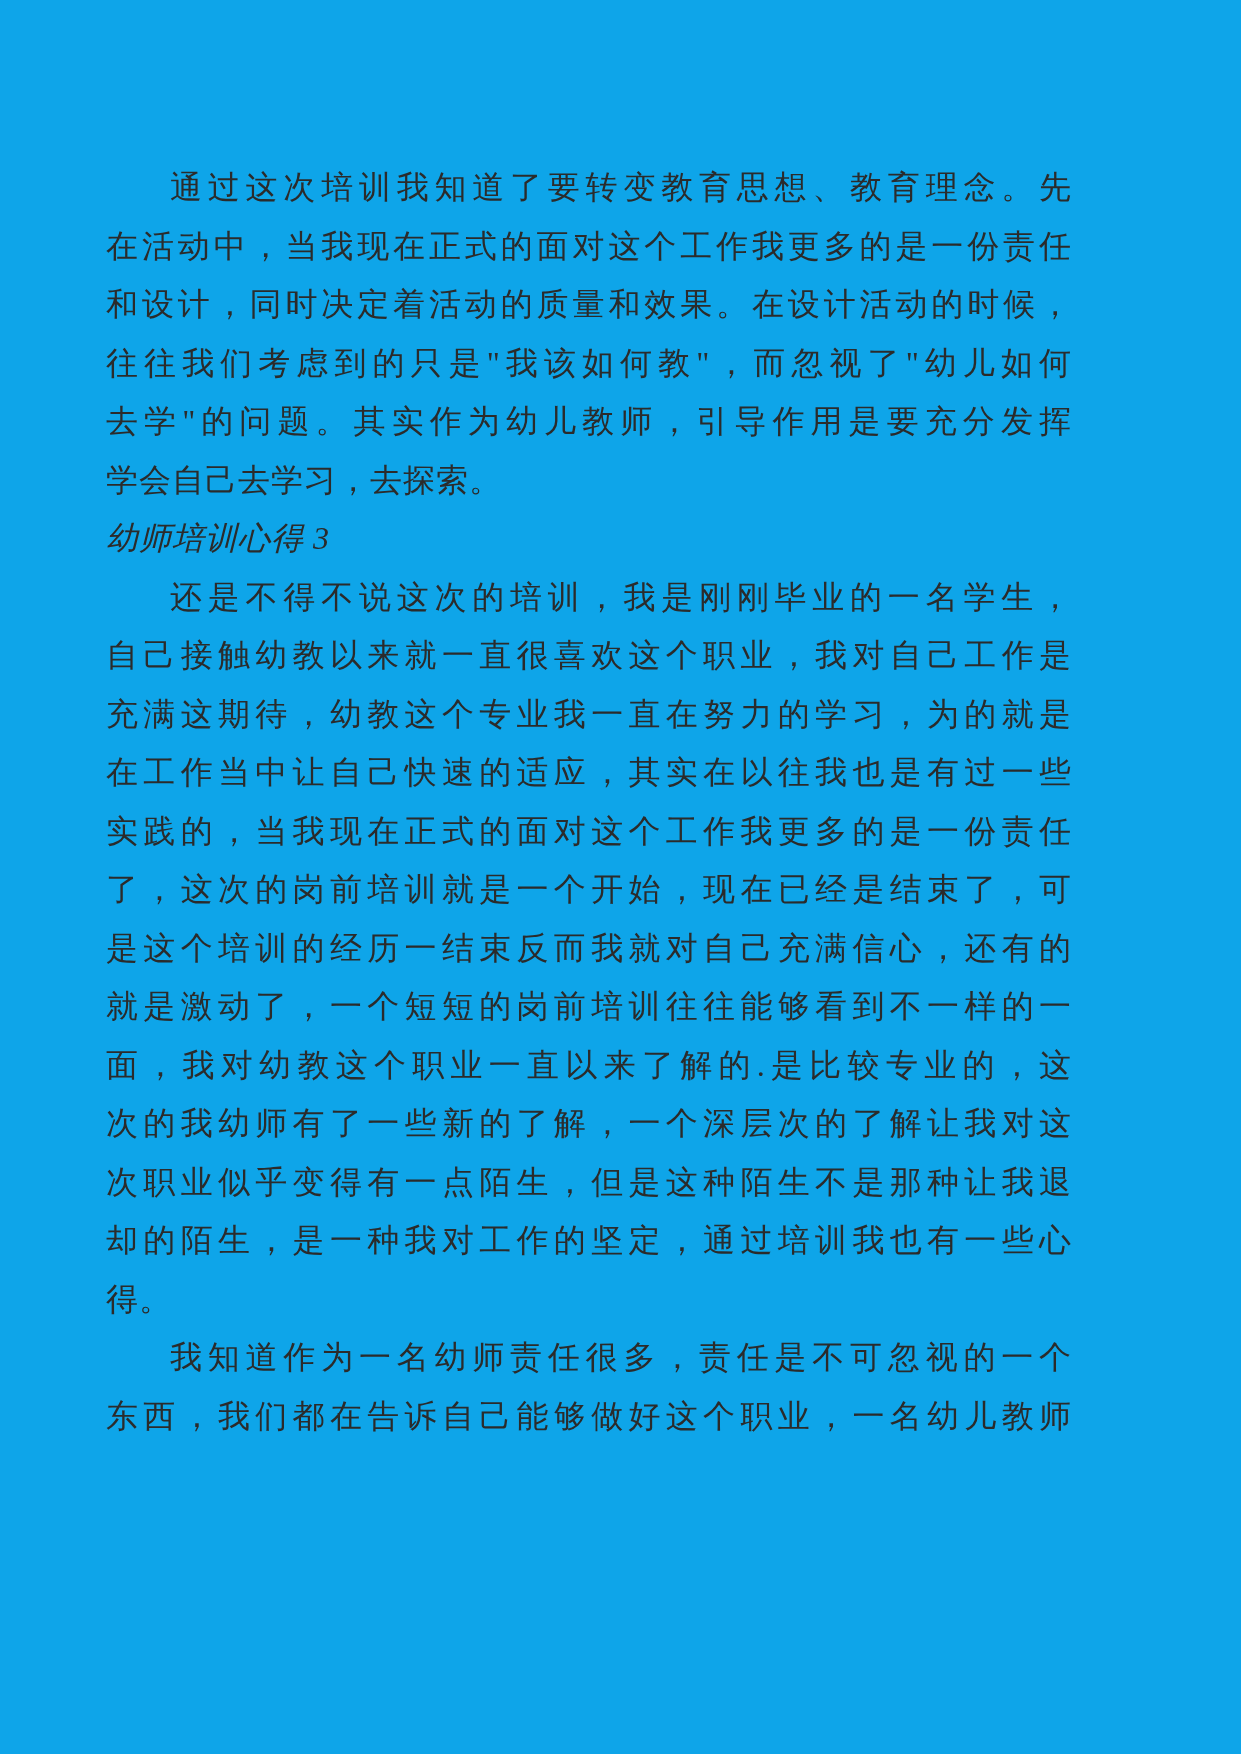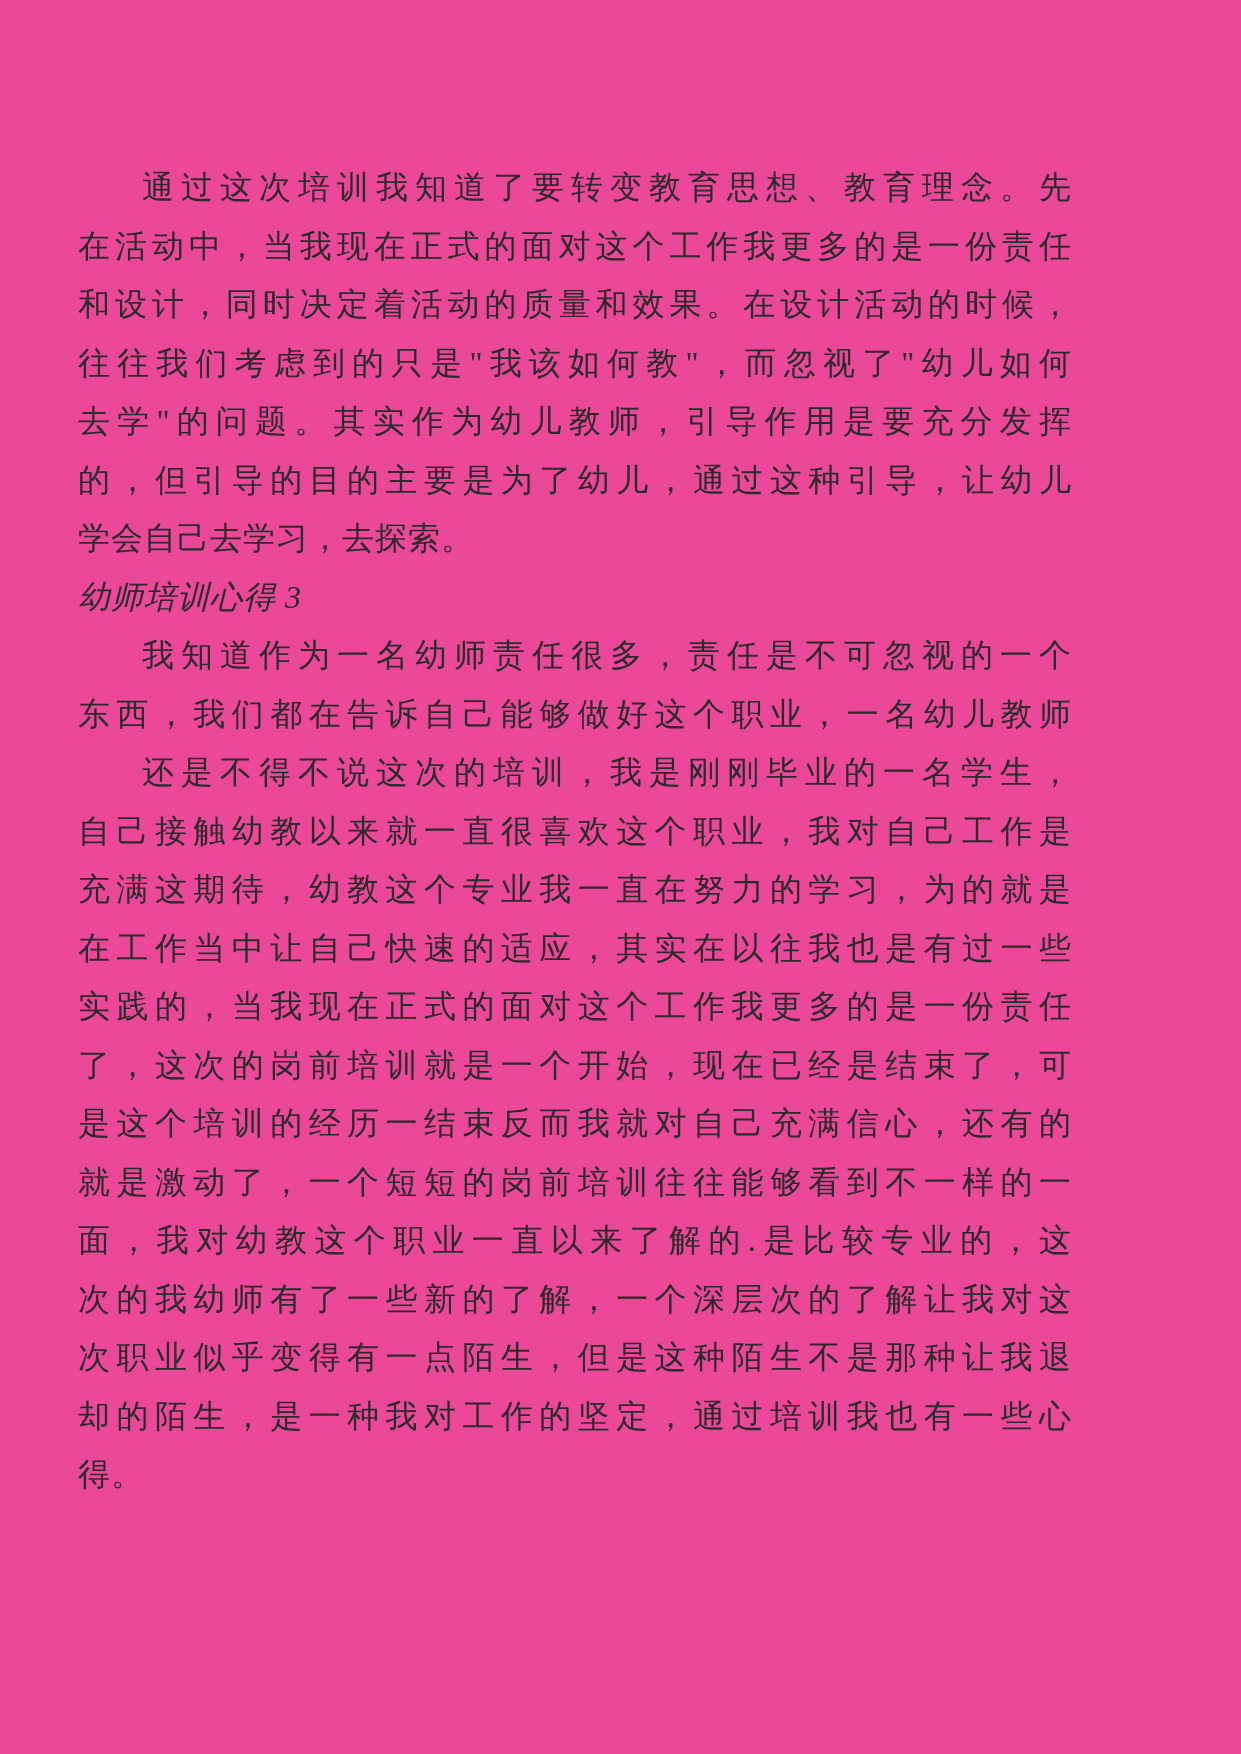--- a/index.html
+++ b/index.html
@@ -11,22 +11,22 @@
     width: 1241px;
     height: 1754px;
     position: relative;
     overflow: hidden;
     font-family: "Liberation Serif", serif;
   }
   .page {
     box-sizing: border-box;
     width: 1241px;
     height: 1754px;
-    padding: 158px 169px 0 78px;
-    background: #ec4899;
+    padding: 158px 169px 0 106px;
+    background: #0ea5e9;
     color: #2b2b2b;
   }
   .paragraph {
     margin: 0;
     padding: 0;
   }
   .line {
     font-size: 32px;
     line-height: 58.5px;
     height: 58.5px;
@@ -54,39 +54,38 @@
 <body>
 
 <div class="page">
   <div>
       <div class="paragraph">
         <div class="line fill indent">通过这次培训我知道了要转变教育思想、教育理念。先</div>
         <div class="line fill">在活动中，当我现在正式的面对这个工作我更多的是一份责任</div>
         <div class="line fill">和设计，同时决定着活动的质量和效果。在设计活动的时候，</div>
         <div class="line fill">往往我们考虑到的只是"我该如何教"，而忽视了"幼儿如何</div>
         <div class="line fill">去学"的问题。其实作为幼儿教师，引导作用是要充分发挥</div>
-        <div class="line fill">的，但引导的目的主要是为了幼儿，通过这种引导，让幼儿</div>
         <div class="line">学会自己去学习，去探索。</div>
       </div>
       <div class="paragraph heading">
         <div class="line">幼师培训心得 3</div>
-      </div>
-      <div class="paragraph">
-        <div class="line fill indent">我知道作为一名幼师责任很多，责任是不可忽视的一个</div>
-        <div class="line fill">东西，我们都在告诉自己能够做好这个职业，一名幼儿教师</div>
       </div>
       <div class="paragraph">
         <div class="line fill indent">还是不得不说这次的培训，我是刚刚毕业的一名学生，</div>
         <div class="line fill">自己接触幼教以来就一直很喜欢这个职业，我对自己工作是</div>
         <div class="line fill">充满这期待，幼教这个专业我一直在努力的学习，为的就是</div>
         <div class="line fill">在工作当中让自己快速的适应，其实在以往我也是有过一些</div>
         <div class="line fill">实践的，当我现在正式的面对这个工作我更多的是一份责任</div>
         <div class="line fill">了，这次的岗前培训就是一个开始，现在已经是结束了，可</div>
         <div class="line fill">是这个培训的经历一结束反而我就对自己充满信心，还有的</div>
         <div class="line fill">就是激动了，一个短短的岗前培训往往能够看到不一样的一</div>
         <div class="line fill">面，我对幼教这个职业一直以来了解的.是比较专业的，这</div>
         <div class="line fill">次的我幼师有了一些新的了解，一个深层次的了解让我对这</div>
         <div class="line fill">次职业似乎变得有一点陌生，但是这种陌生不是那种让我退</div>
         <div class="line fill">却的陌生，是一种我对工作的坚定，通过培训我也有一些心</div>
         <div class="line">得。</div>
       </div>
+      <div class="paragraph">
+        <div class="line fill indent">我知道作为一名幼师责任很多，责任是不可忽视的一个</div>
+        <div class="line fill">东西，我们都在告诉自己能够做好这个职业，一名幼儿教师</div>
+      </div>
     </div>
 </div>
 
 </body></html>

